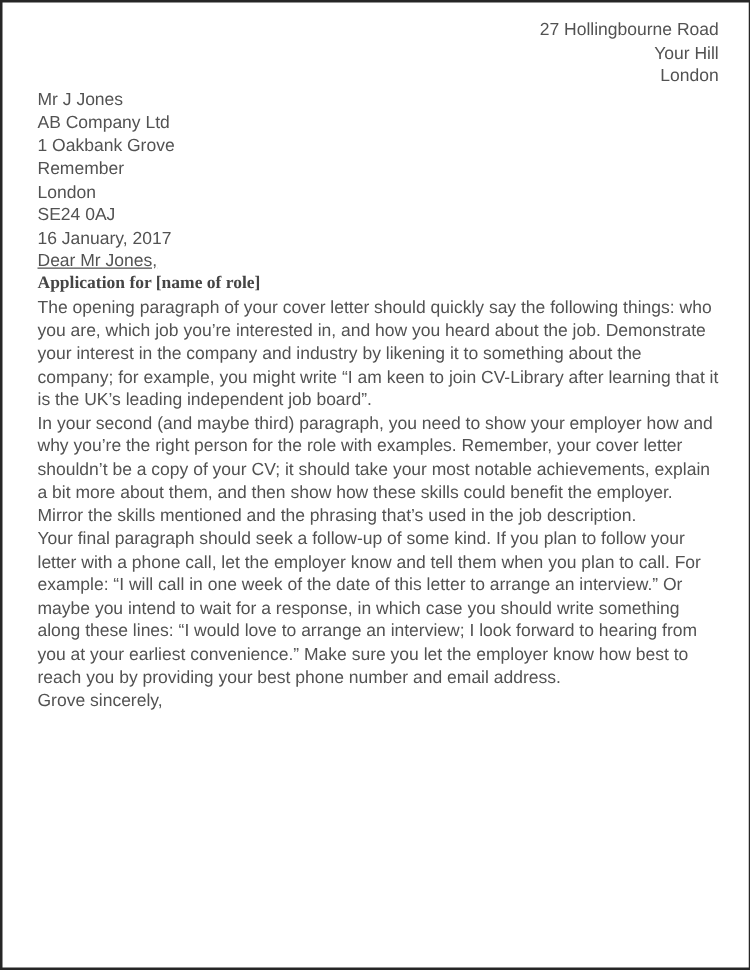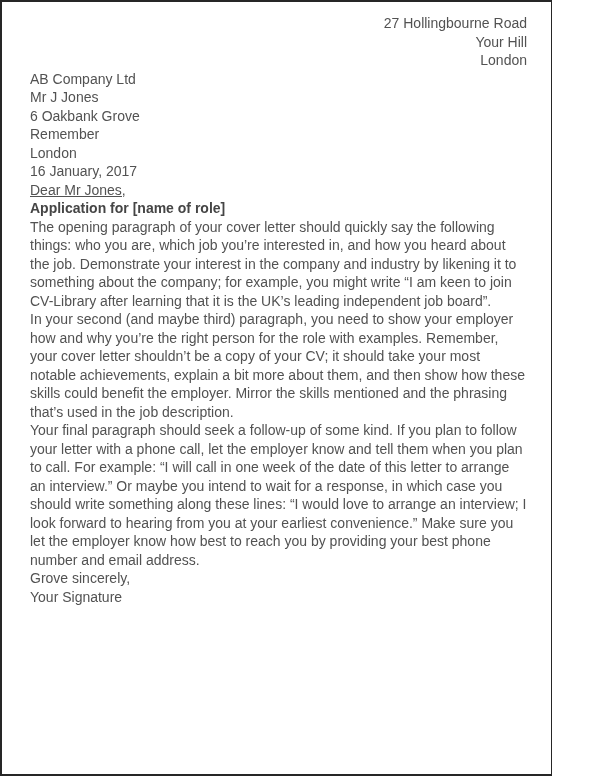--- a/index.html
+++ b/index.html
@@ -1,21 +1,21 @@
 <!DOCTYPE html>
 <html><head>
 <meta charset="utf-8">
 <style>
   html, body {
     margin: 0;
     padding: 0;
     background: #ffffff;
   }
   .page {
-    width: 552px;
+    width: 600px;
     height: 776px;
     box-sizing: border-box;
     background: #ffffff;
     border: solid #262626;
     border-width: 2px 1px 2px 2px;
     padding: 12px 24px 0 28px;
     font-family: "Liberation Sans", "DejaVu Sans", sans-serif;
     font-size: 14px;
     line-height: 18.5px;
     color: #525252;
@@ -35,20 +35,21 @@
     margin-top: 15px;
   }
   .salutation {
     margin-top: 15px;
     text-decoration: underline;
   }
   .subject {
     margin-top: 15px;
     font-weight: bold;
     color: #454545;
+    font-family: Liberation Serif, serif;
   }
   .body-paragraph {
     margin-top: 14px;
     max-width: 548px;
   }
   .closing {
     margin-top: 16px;
   }
   .signature-block {
     margin-top: 17px;
@@ -59,38 +60,38 @@
 
 <div class="page">
 
   <div class="sender-address block">
     <div>27 Hollingbourne Road</div>
     <div>Your Hill</div>
     <div>London</div>
   </div>
 
   <div class="recipient-address block">
+    <div>Mr J Jones</div>
     <div>AB Company Ltd</div>
-    <div>Mr J Jones</div>
-    <div>6 Oakbank Grove</div>
+    <div>1 Oakbank Grove</div>
     <div>Remember</div>
     <div>London</div>
+    <div>SE24 0AJ</div>
   </div>
 
   <p class="date">16 January, 2017</p>
 
   <p class="salutation">Dear Mr Jones,</p>
 
   <p class="subject">Application for [name of role]</p>
 
   <p class="body-paragraph">The opening paragraph of your cover letter should quickly say the following things: who you are, which job you’re interested in, and how you heard about the job. Demonstrate your interest in the company and industry by likening it to something about the company; for example, you might write “I am keen to join CV-Library after learning that it is the UK’s leading independent job board”.</p>
 
   <p class="body-paragraph">In your second (and maybe third) paragraph, you need to show your employer how and why you’re the right person for the role with examples. Remember, your cover letter shouldn’t be a copy of your CV; it should take your most notable achievements, explain a bit more about them, and then show how these skills could benefit the employer. Mirror the skills mentioned and the phrasing that’s used in the job description.</p>
 
   <p class="body-paragraph">Your final paragraph should seek a follow-up of some kind. If you plan to follow your letter with a phone call, let the employer know and tell them when you plan to call. For example: “I will call in one week of the date of this letter to arrange an interview.” Or maybe you intend to wait for a response, in which case you should write something along these lines: “I would love to arrange an interview; I look forward to hearing from you at your earliest convenience.” Make sure you let the employer know how best to reach you by providing your best phone number and email address.</p>
 
   <p class="closing">Grove sincerely,</p>
 
   <div class="signature-block block">
-    <div>Your Signature</div>
   </div>
 
 </div>
 
 </body></html>

